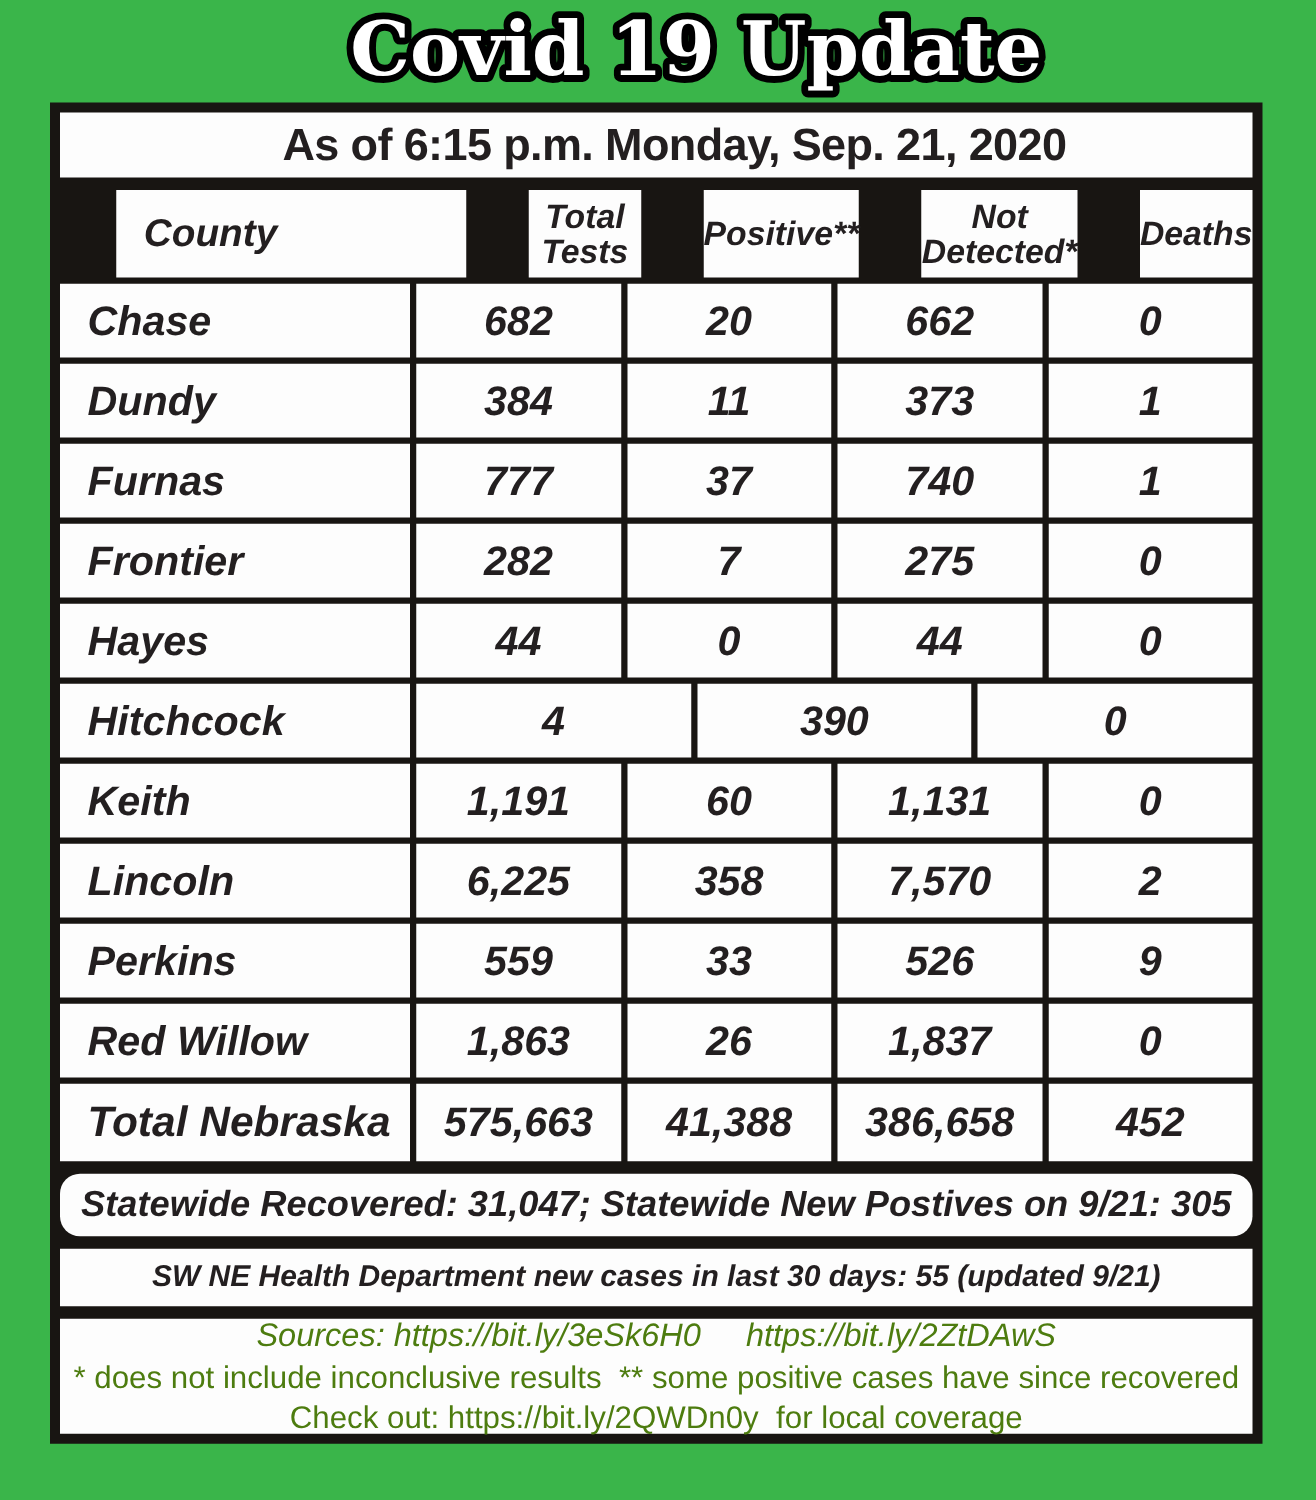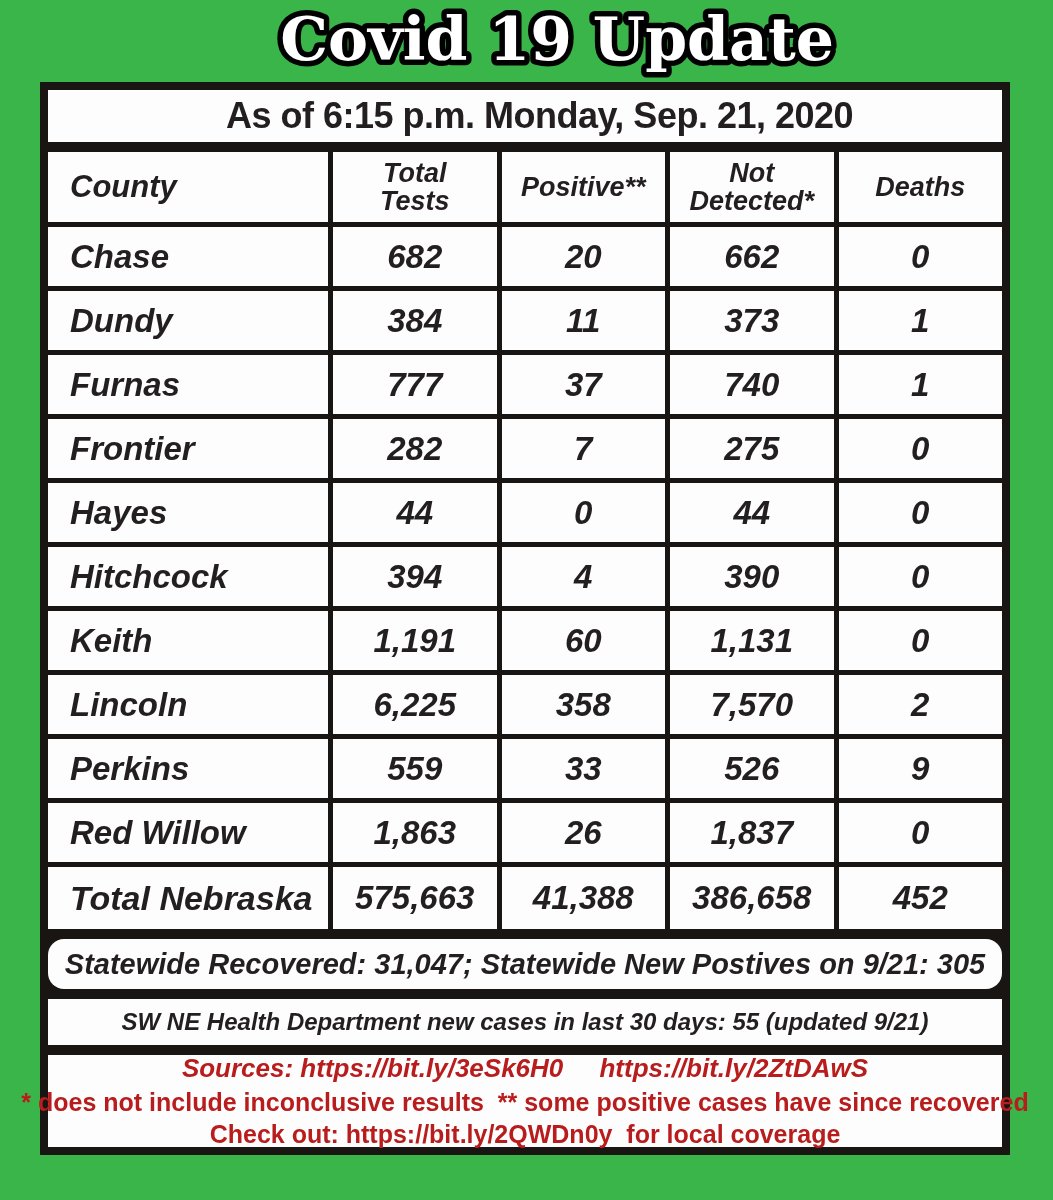--- a/index.html
+++ b/index.html
@@ -62,20 +62,21 @@
     padding-left: 29px;
   }
   .header-row { margin-top: 5px; }
   .header-row .cell {
     height: 70px;
     font-size: 27px;
     font-weight: bold;
     font-style: italic;
     line-height: 1.05;
     text-align: center;
+    margin-left: 45px;
   }
   .header-row .county-col { font-size: 31px; }
   .data-row .cell {
     height: 59px;
     font-size: 33px;
     font-weight: bold;
     font-style: italic;
   }
   .total-row .cell {
     height: 62px;
@@ -104,24 +105,24 @@
   .footer-row {
     margin-top: 5px;
     height: 92px;
     flex-direction: column;
     justify-content: center;
     text-align: center;
     gap: 2px;
   }
   .footer-line {
     font-size: 25px;
-    font-weight: bold;
+    font-weight: normal;
     line-height: 1.2;
     white-space: pre;
-    color: #b91c1c;
+    color: #4d7c0f;
   }
   .footer-line.sources { font-style: italic; font-size: 26px; }
   .hdr-2line { display: flex; flex-direction: column; align-items: center; }
 </style>
 </head>
 <body>
 
 <div class="title-wrap">
   <svg width="1053" height="82">
     <text x="526" y="60" text-anchor="middle" font-family="DejaVu Serif, serif" font-weight="bold" font-size="60" fill="#ffffff" stroke="#000000" stroke-width="11" paint-order="stroke" stroke-linejoin="round">Covid 19 Update</text>
@@ -185,21 +186,20 @@
   <div class="grid-row data-row">
     <div class="cell county-col">Hayes</div>
     <div class="cell num-col">44</div>
     <div class="cell num-col">0</div>
     <div class="cell num-col">44</div>
     <div class="cell num-col">0</div>
   </div>
 
   <div class="grid-row data-row">
     <div class="cell county-col">Hitchcock</div>
-    <div class="cell num-col">394</div>
     <div class="cell num-col">4</div>
     <div class="cell num-col">390</div>
     <div class="cell num-col">0</div>
   </div>
 
   <div class="grid-row data-row">
     <div class="cell county-col">Keith</div>
     <div class="cell num-col">1,191</div>
     <div class="cell num-col">60</div>
     <div class="cell num-col">1,131</div>

